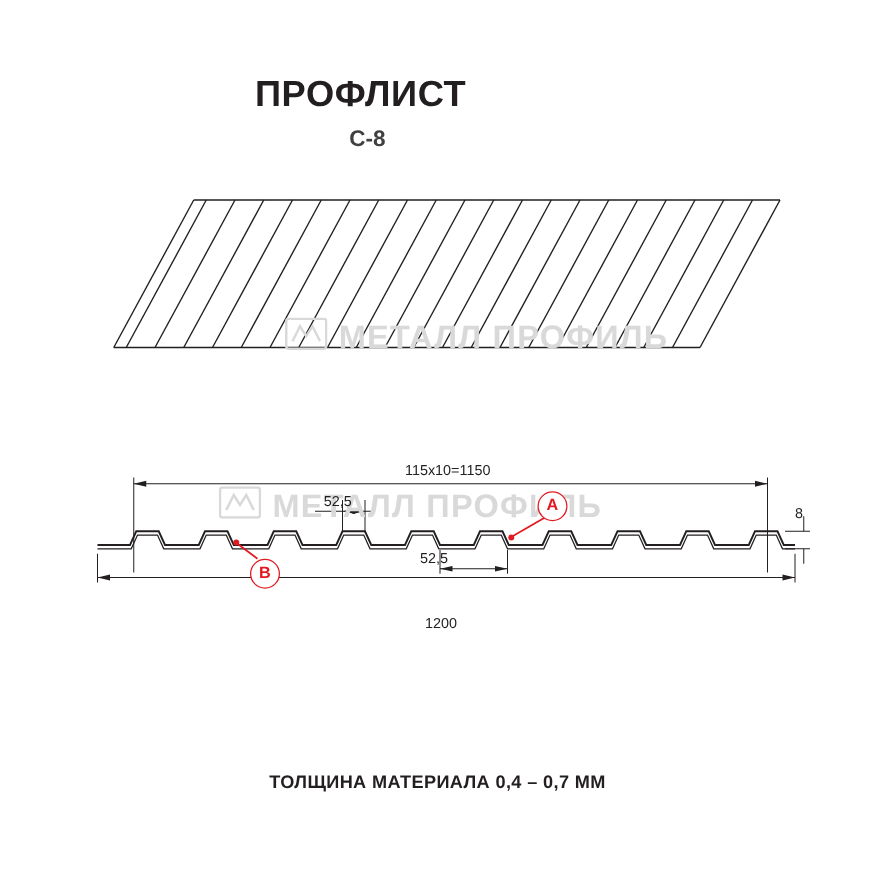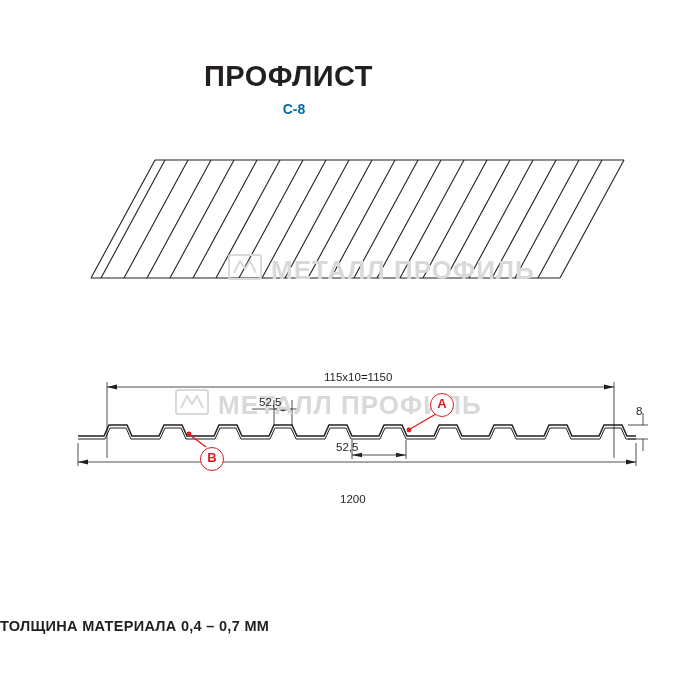--- a/index.html
+++ b/index.html
@@ -27,29 +27,30 @@
     font-weight: bold;
     letter-spacing: 0.5px;
     color: #231f20;
   }
   .subtitle {
     position: absolute;
     top: 101px;
     left: 0;
     width: 588px;
     text-align: center;
-    font-size: 14px;
-    font-weight: bold;
-    color: #0369a1;
+    font-size: 18px;
+    font-weight: bold;
+    color: #404040;
   }
   .footnote {
     position: absolute;
     top: 618px;
     left: 0;
     width: 700px;
+    text-align: center;
     font-size: 14.5px;
     font-weight: bold;
     color: #231f20;
     letter-spacing: 0.3px;
   }
 
   
   .wm {
     position: absolute;
     color: #d9d9d9;

